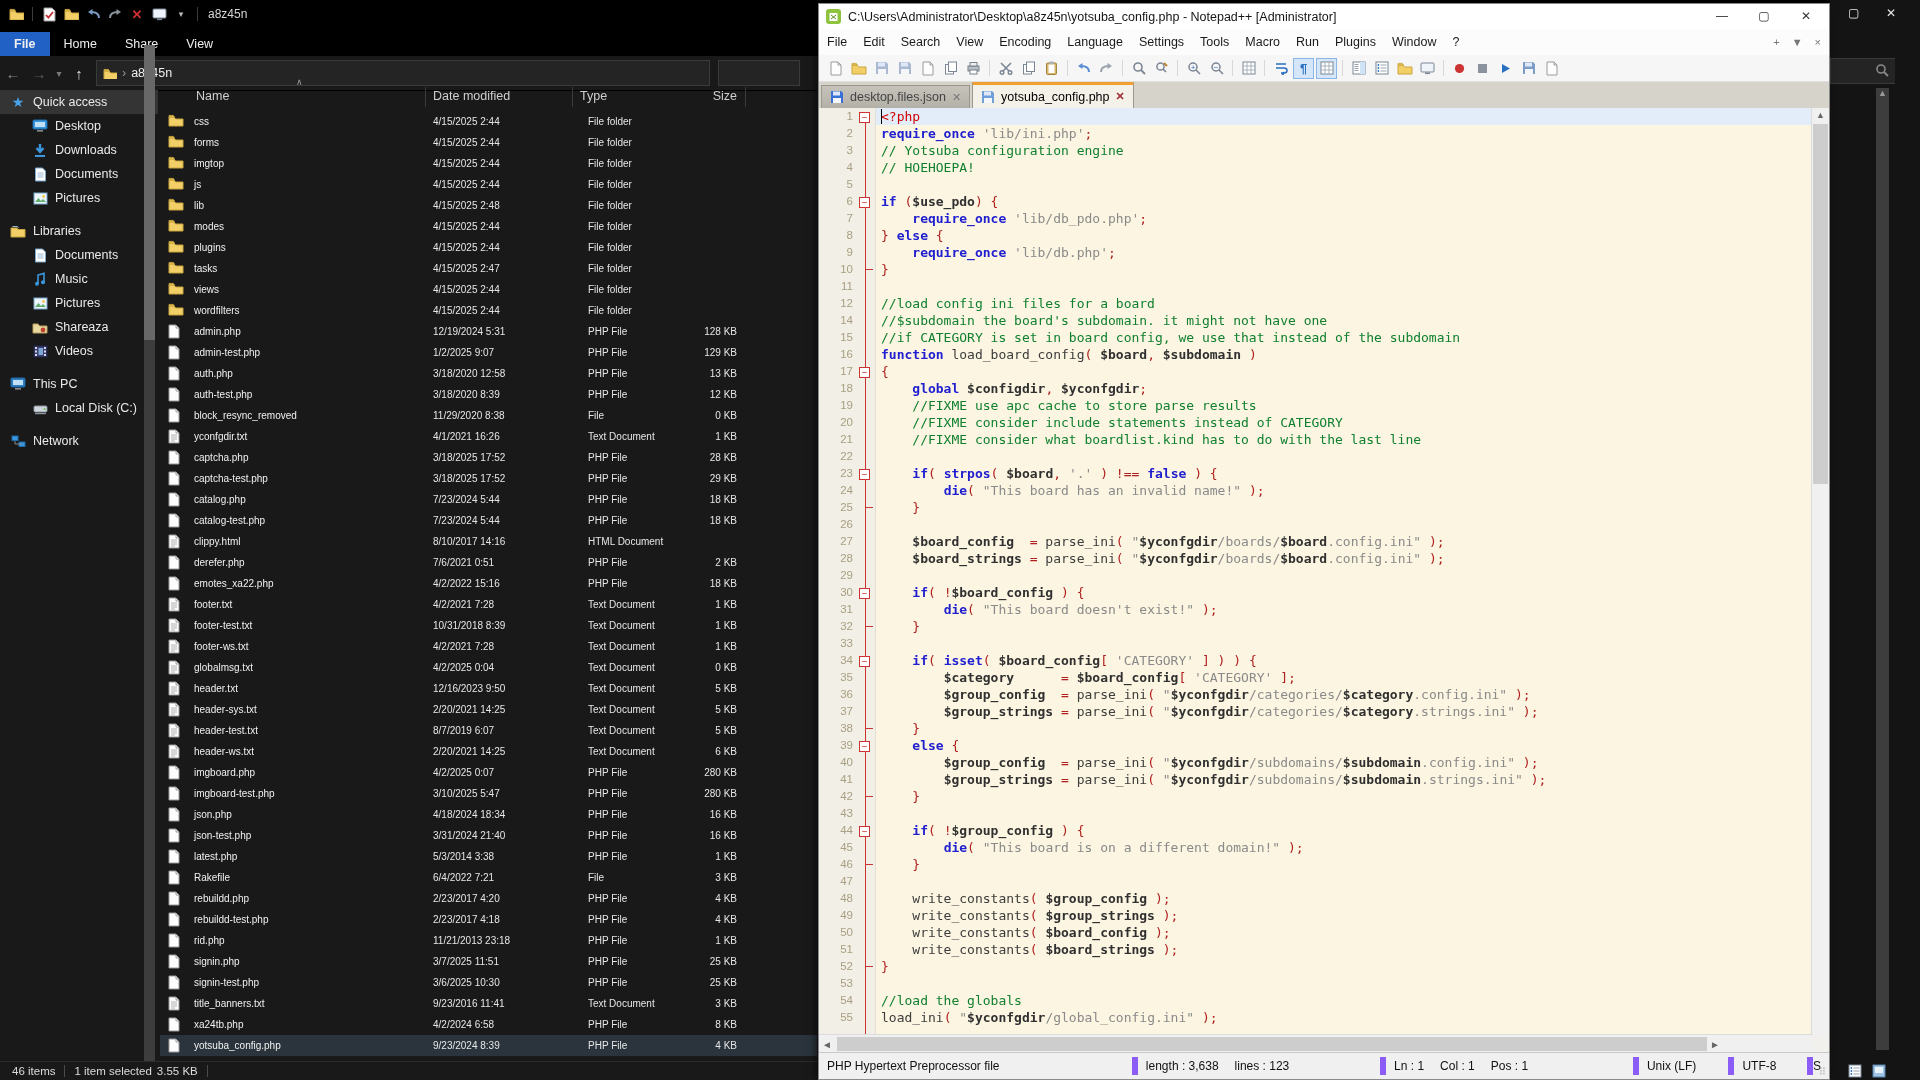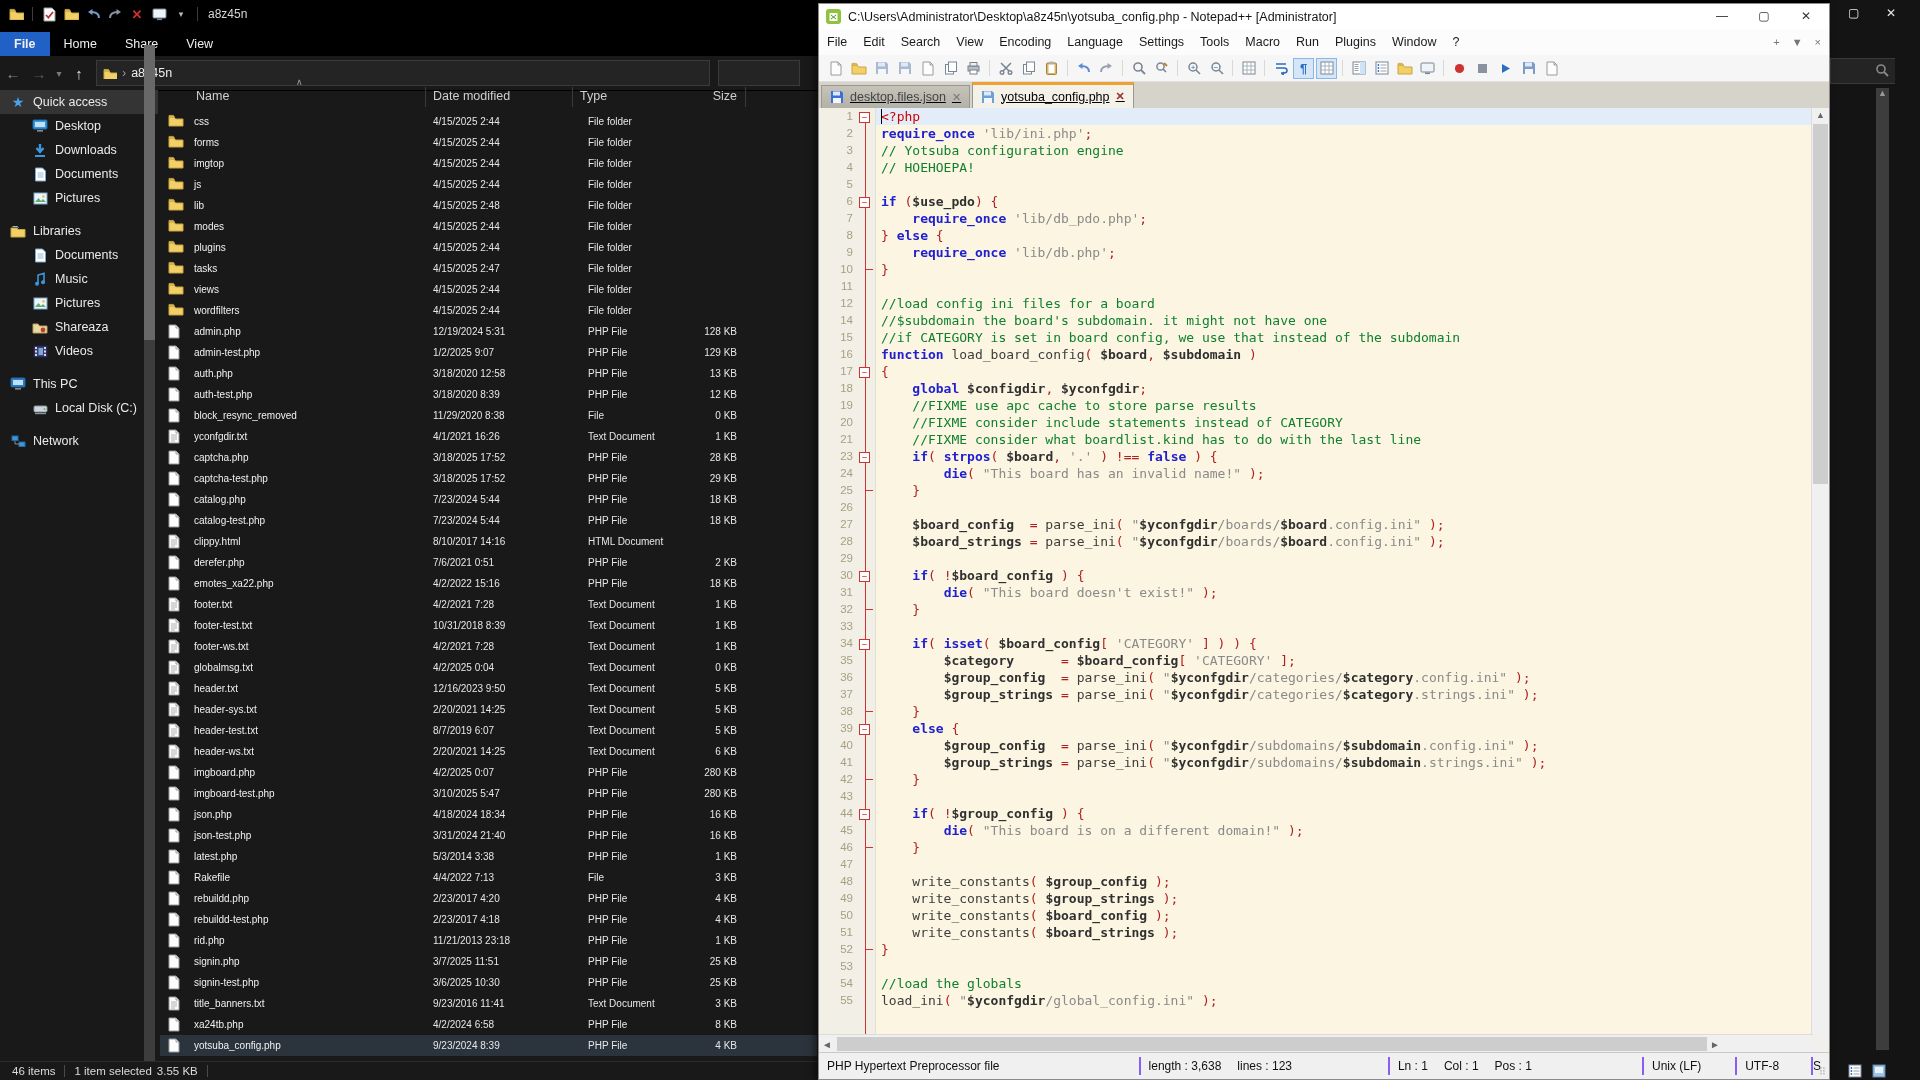--- a/index.html
+++ b/index.html
@@ -59,21 +59,21 @@
   #npp-title .t{margin-left:7px;white-space:nowrap;}
   #npp-ctl{position:absolute;right:2px;top:0;height:25px;display:flex;color:#333;font-size:12px;}
   #npp-ctl span{width:42px;text-align:center;line-height:25px;}
   #npp-menu{position:absolute;left:0;top:25px;width:100%;height:26px;background:#fcfcfc;display:flex;align-items:center;font-size:12.5px;color:#1a1a1a;border-bottom:1px solid #e3e3e3;}
   .mitem{padding:4px 8px;}
   #menu-right{position:absolute;right:8px;top:0;height:26px;display:flex;align-items:center;gap:12px;color:#777;font-size:11px;}
   #npp-toolbar{position:absolute;left:0;top:51px;width:100%;height:27px;background:#f6f6f6;display:flex;align-items:center;padding-left:5px;box-sizing:border-box;border-bottom:1px solid #e0e0e0;}
   .tb-ic{width:19px;height:19px;display:flex;align-items:center;justify-content:center;margin:0 1px;border:1px solid transparent;}
   .tb-ic.pressed{background:#d5e6f8;border:1px solid #8ab6e8;}
   .tb-sep{width:1px;height:16px;background:#d8d8d8;margin:0 4px;}
-  #npp-tabs{position:absolute;left:0;top:78px;width:100%;height:26px;background:#d6d3cb;display:flex;align-items:flex-end;border-bottom:1px solid #a9a69e;text-decoration:underline;}
+  #npp-tabs{position:absolute;left:0;top:78px;width:100%;height:26px;background:#d6d3cb;display:flex;align-items:flex-end;border-bottom:1px solid #a9a69e;}
   .ntab{height:22px;display:flex;align-items:center;gap:6px;padding:0 8px;font-size:12.5px;border:1px solid #9b988f;border-bottom:none;margin-left:2px;}
   .ntab.inactive{background:linear-gradient(#c6c3bb,#b3b0a8);color:#444;}
   .ntab.active{background:#f4f1e8;color:#000;border-top:3px solid #f0a030;height:23px;}
   .tab-x{font-size:11px;color:#777;}
   .ntab.active .tab-x{color:#a03030;font-weight:bold;}
   
   #editor{position:absolute;left:0;top:104px;width:994px;bottom:44px;background:#fbf5e1;overflow:hidden;}
   #gutter{position:absolute;left:0;top:0;width:56px;height:100%;background:#f2efe6;border-right:1px solid #e2dfd4;}
   #foldline{position:absolute;left:46px;top:6px;width:1px;height:926px;background:#cc3333;}
   .cl{position:relative;height:17px;white-space:pre;font-family:"DejaVu Sans Mono","Liberation Mono",monospace;font-size:13px;line-height:17px;color:#3c3c3c;}
@@ -95,21 +95,21 @@
   
   #npp-vscroll{position:absolute;right:0;top:104px;width:17px;bottom:44px;background:#f0f0f0;border-left:1px solid #dcdcdc;}
   #npp-vscroll .arr{display:block;text-align:center;color:#666;font-size:9px;height:15px;line-height:15px;}
   #npp-vthumb{position:absolute;left:1px;top:16px;width:15px;height:360px;background:#cdcdcd;}
   #npp-hscroll{position:absolute;left:0;bottom:26px;height:18px;width:994px;background:#f0f0f0;border-top:1px solid #dcdcdc;display:flex;align-items:center;}
   #npp-hscroll .arr{width:16px;text-align:center;color:#666;font-size:10px;}
   #npp-hthumb{height:14px;width:870px;background:#cdcdcd;margin-left:2px;}
   
   #npp-status{position:absolute;left:0;bottom:0;width:100%;height:26px;background:#f0f0f0;border-top:1px solid #c9c9c9;
               display:flex;align-items:center;font-size:12px;color:#111;}
-  .st-sec{height:18px;display:flex;align-items:center;border-right:2px solid #8b5cf6;padding:0 8px;white-space:nowrap;overflow:hidden;}
+  .st-sec{height:18px;display:flex;align-items:center;border-right:6px solid #8b5cf6;padding:0 8px;white-space:nowrap;overflow:hidden;}
   .grip{position:absolute;right:2px;bottom:2px;color:#b5b5b5;font-size:10px;letter-spacing:1px;}
   svg{display:block;}
 </style>
 </head>
 <body>
 
 <div id="screen">
 
   <div id="explorer">
 
@@ -808,21 +808,21 @@
           <span class="f-size">1 KB</span>
         </div>
         <div class="frow">
           <span class="f-ic">
             <svg width="12" height="15" viewBox="0 0 12 15" xmlns="http://www.w3.org/2000/svg">
               <path d="M1 1 h7 l3 3 v10 H1 z" fill="#fdfdfd" stroke="#9a9a9a" stroke-width="1"></path>
               <path d="M8 1 v3 h3" fill="none" stroke="#9a9a9a"></path>
             </svg>
           </span>
           <span class="f-name">Rakefile</span>
-          <span class="f-date">4/4/2022 7:13</span>
+          <span class="f-date">6/4/2022 7:21</span>
           <span class="f-type">File</span>
           <span class="f-size">3 KB</span>
         </div>
         <div class="frow">
           <span class="f-ic">
             <svg width="12" height="15" viewBox="0 0 12 15" xmlns="http://www.w3.org/2000/svg">
               <path d="M1 1 h7 l3 3 v10 H1 z" fill="#fdfdfd" stroke="#9a9a9a" stroke-width="1"></path>
               <path d="M8 1 v3 h3" fill="none" stroke="#9a9a9a"></path>
             </svg>
           </span>
@@ -1235,20 +1235,21 @@
           <div class="cl"><span class="num">11</span><span class="fold"></span><span class="txt"></span></div>
           <div class="cl"><span class="num">12</span><span class="fold"></span><span class="txt"><span class="tok-cm">//load config ini files for a board</span></span></div>
           <div class="cl"><span class="num">14</span><span class="fold"></span><span class="txt"><span class="tok-cm">//$subdomain the board's subdomain. it might not have one</span></span></div>
           <div class="cl"><span class="num">15</span><span class="fold"></span><span class="txt"><span class="tok-cm">//if CATEGORY is set in board config, we use that instead of the subdomain</span></span></div>
           <div class="cl"><span class="num">16</span><span class="fold"></span><span class="txt"><span class="tok-kw">function</span> load_board_config<span class="tok-op">(</span> <span class="tok-var">$board</span><span class="tok-op">,</span> <span class="tok-var">$subdomain</span> <span class="tok-op">)</span></span></div>
           <div class="cl"><span class="num">17</span><span class="fold"><span class="fbox">−</span></span><span class="txt"><span class="tok-op">{</span></span></div>
           <div class="cl"><span class="num">18</span><span class="fold"></span><span class="txt">    <span class="tok-kw">global</span> <span class="tok-var">$configdir</span><span class="tok-op">,</span> <span class="tok-var">$yconfgdir</span><span class="tok-op">;</span></span></div>
           <div class="cl"><span class="num">19</span><span class="fold"></span><span class="txt">    <span class="tok-cm">//FIXME use apc cache to store parse results</span></span></div>
           <div class="cl"><span class="num">20</span><span class="fold"></span><span class="txt">    <span class="tok-cm">//FIXME consider include statements instead of CATEGORY</span></span></div>
           <div class="cl"><span class="num">21</span><span class="fold"></span><span class="txt">    <span class="tok-cm">//FIXME consider what boardlist.kind has to do with the last line</span></span></div>
+          <div class="cl"><span class="num">22</span><span class="fold"></span><span class="txt"></span></div>
           <div class="cl"><span class="num">23</span><span class="fold"><span class="fbox">−</span></span><span class="txt">    <span class="tok-kw">if</span><span class="tok-op">(</span> <span class="tok-kw">strpos</span><span class="tok-op">(</span> <span class="tok-var">$board</span><span class="tok-op">,</span> <span class="tok-str">'.'</span> <span class="tok-op">)</span> <span class="tok-op">!</span><span class="tok-op">=</span><span class="tok-op">=</span> <span class="tok-kw">false</span> <span class="tok-op">)</span> <span class="tok-op">{</span></span></div>
           <div class="cl"><span class="num">24</span><span class="fold"></span><span class="txt">        <span class="tok-kw">die</span><span class="tok-op">(</span> <span class="tok-str">"This board has an invalid name!"</span> <span class="tok-op">)</span><span class="tok-op">;</span></span></div>
           <div class="cl"><span class="num">25</span><span class="fold"><span class="ftick"></span></span><span class="txt">    <span class="tok-op">}</span></span></div>
           <div class="cl"><span class="num">26</span><span class="fold"></span><span class="txt"></span></div>
           <div class="cl"><span class="num">27</span><span class="fold"></span><span class="txt">    <span class="tok-var">$board_config</span>  <span class="tok-op">=</span> parse_ini<span class="tok-op">(</span> <span class="tok-str">"</span><span class="tok-sv">$yconfgdir</span><span class="tok-str">/boards/</span><span class="tok-sv">$board</span><span class="tok-str">.config.ini"</span> <span class="tok-op">)</span><span class="tok-op">;</span></span></div>
           <div class="cl"><span class="num">28</span><span class="fold"></span><span class="txt">    <span class="tok-var">$board_strings</span> <span class="tok-op">=</span> parse_ini<span class="tok-op">(</span> <span class="tok-str">"</span><span class="tok-sv">$yconfgdir</span><span class="tok-str">/boards/</span><span class="tok-sv">$board</span><span class="tok-str">.config.ini"</span> <span class="tok-op">)</span><span class="tok-op">;</span></span></div>
           <div class="cl"><span class="num">29</span><span class="fold"></span><span class="txt"></span></div>
           <div class="cl"><span class="num">30</span><span class="fold"><span class="fbox">−</span></span><span class="txt">    <span class="tok-kw">if</span><span class="tok-op">(</span> <span class="tok-op">!</span><span class="tok-var">$board_config</span> <span class="tok-op">)</span> <span class="tok-op">{</span></span></div>
           <div class="cl"><span class="num">31</span><span class="fold"></span><span class="txt">        <span class="tok-kw">die</span><span class="tok-op">(</span> <span class="tok-str">"This board doesn't exist!"</span> <span class="tok-op">)</span><span class="tok-op">;</span></span></div>
           <div class="cl"><span class="num">32</span><span class="fold"><span class="ftick"></span></span><span class="txt">    <span class="tok-op">}</span></span></div>

